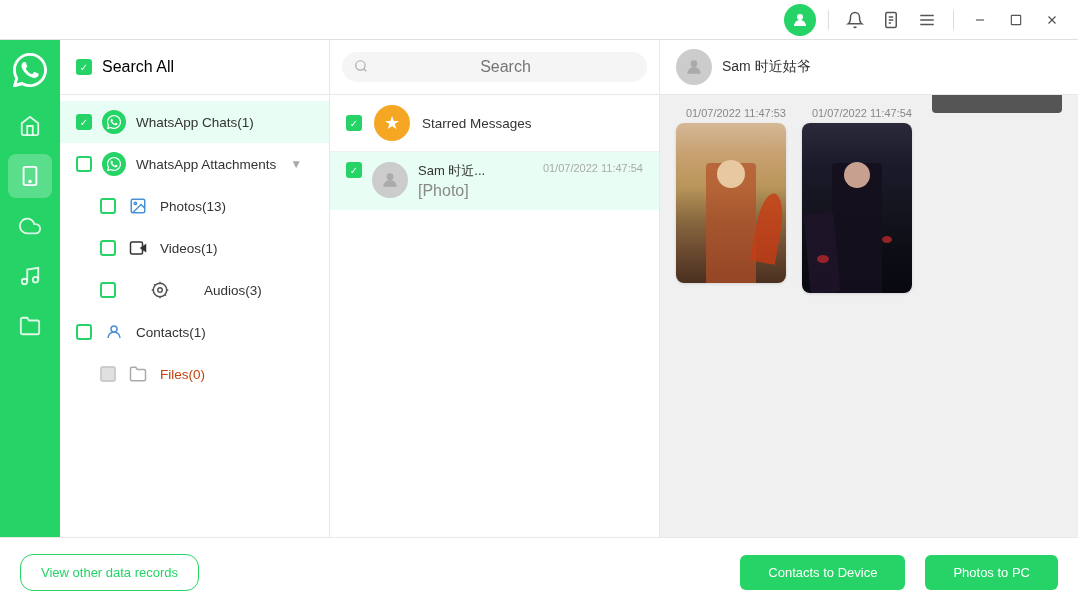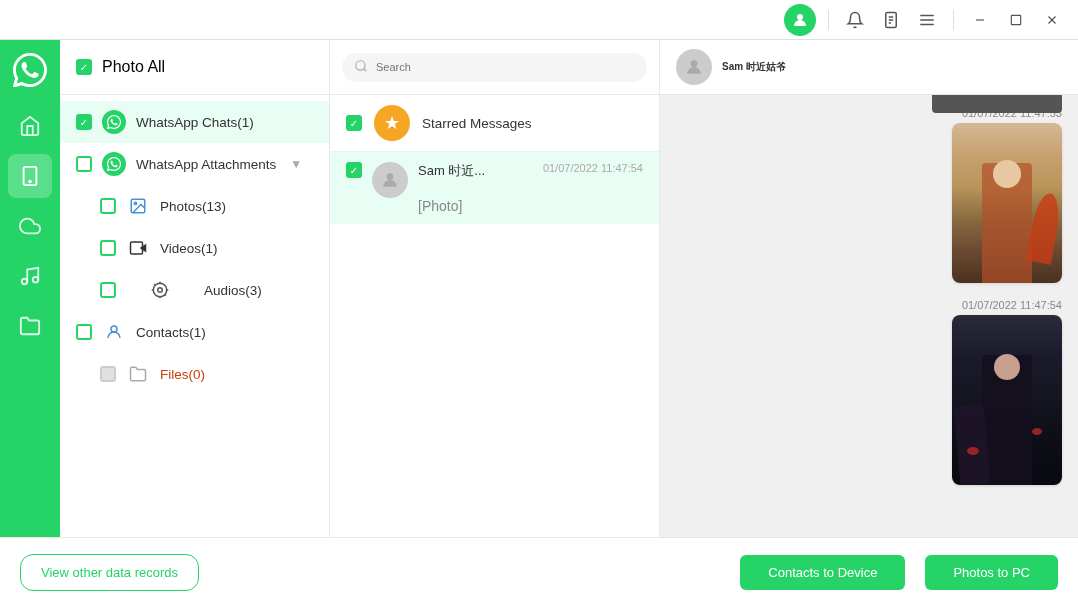--- a/index.html
+++ b/index.html
@@ -197,23 +197,24 @@
       border-radius: 20px;
       display: flex;
       align-items: center;
       padding: 6px 12px;
       gap: 8px;
     }
     .search-input {
       border: none;
       background: transparent;
       outline: none;
-      font-size: 11px;
+      font-size: 16px;
       color: #333;
       flex: 1;
+      text-align: center;
     }
     .search-icon { color: #aaa; font-size: 14px; }
 
     .starred-item {
       display: flex;
       align-items: center;
       padding: 10px 16px;
       gap: 12px;
       border-bottom: 1px solid #f0f0f0;
       cursor: pointer;
@@ -251,21 +252,21 @@
       background: #ccc;
       display: flex;
       align-items: center;
       justify-content: center;
       color: #666;
       font-size: 18px;
       flex-shrink: 0;
     }
     .msg-content { flex: 1; }
     .msg-name { font-size: 13px; color: #333; font-weight: 500; }
-    .msg-preview { font-size: 14px; color: #888; margin-top: 18px; }
+    .msg-preview { font-size: 16px; color: #888; margin-top: 2px; }
     .msg-time { font-size: 11px; color: #aaa; white-space: nowrap; }
 
     
     .chat-view {
       flex: 1;
       display: flex;
       flex-direction: column;
       background: #f5f5f5;
     }
     .chat-header {
@@ -282,27 +283,27 @@
       width: 36px;
       height: 36px;
       border-radius: 50%;
       background: #ccc;
       display: flex;
       align-items: center;
       justify-content: center;
       color: #666;
       font-size: 18px;
     }
-    .chat-name { font-size: 10px; color: #333; font-weight: 700; }
+    .chat-name { font-size: 14px; color: #333; font-weight: 400; }
     .chat-messages {
       flex: 1;
       overflow-y: auto;
       padding: 12px 16px;
       display: flex;
-      flex-direction: column;
+      flex-direction: row;
       gap: 16px;
       background: #f0f0f0;
     }
     .msg-group {
       display: flex;
       flex-direction: column;
       align-items: flex-end;
       gap: 4px;
     }
     .msg-timestamp {
@@ -441,21 +442,21 @@
           <path d="M22 19a2 2 0 0 1-2 2H4a2 2 0 0 1-2-2V5a2 2 0 0 1 2-2h5l2 3h9a2 2 0 0 1 2 2z"></path>
         </svg>
     </div>
   </div>
 
   <div class="sidebar">
     <div class="sidebar-header">
       <div class="checkbox">
         <div class="check-inner">✓</div>
       </div>
-      <span>Photo All</span>
+      <span>Search All</span>
     </div>
 
     <div class="sidebar-item-list">
 
       <div class="sidebar-item active">
         <div class="checkbox">
           <div class="check-inner">✓</div>
         </div>
         <div class="sidebar-item-icon whatsapp">
           <svg width="14" height="14" viewBox="0 0 24 24" fill="white">

